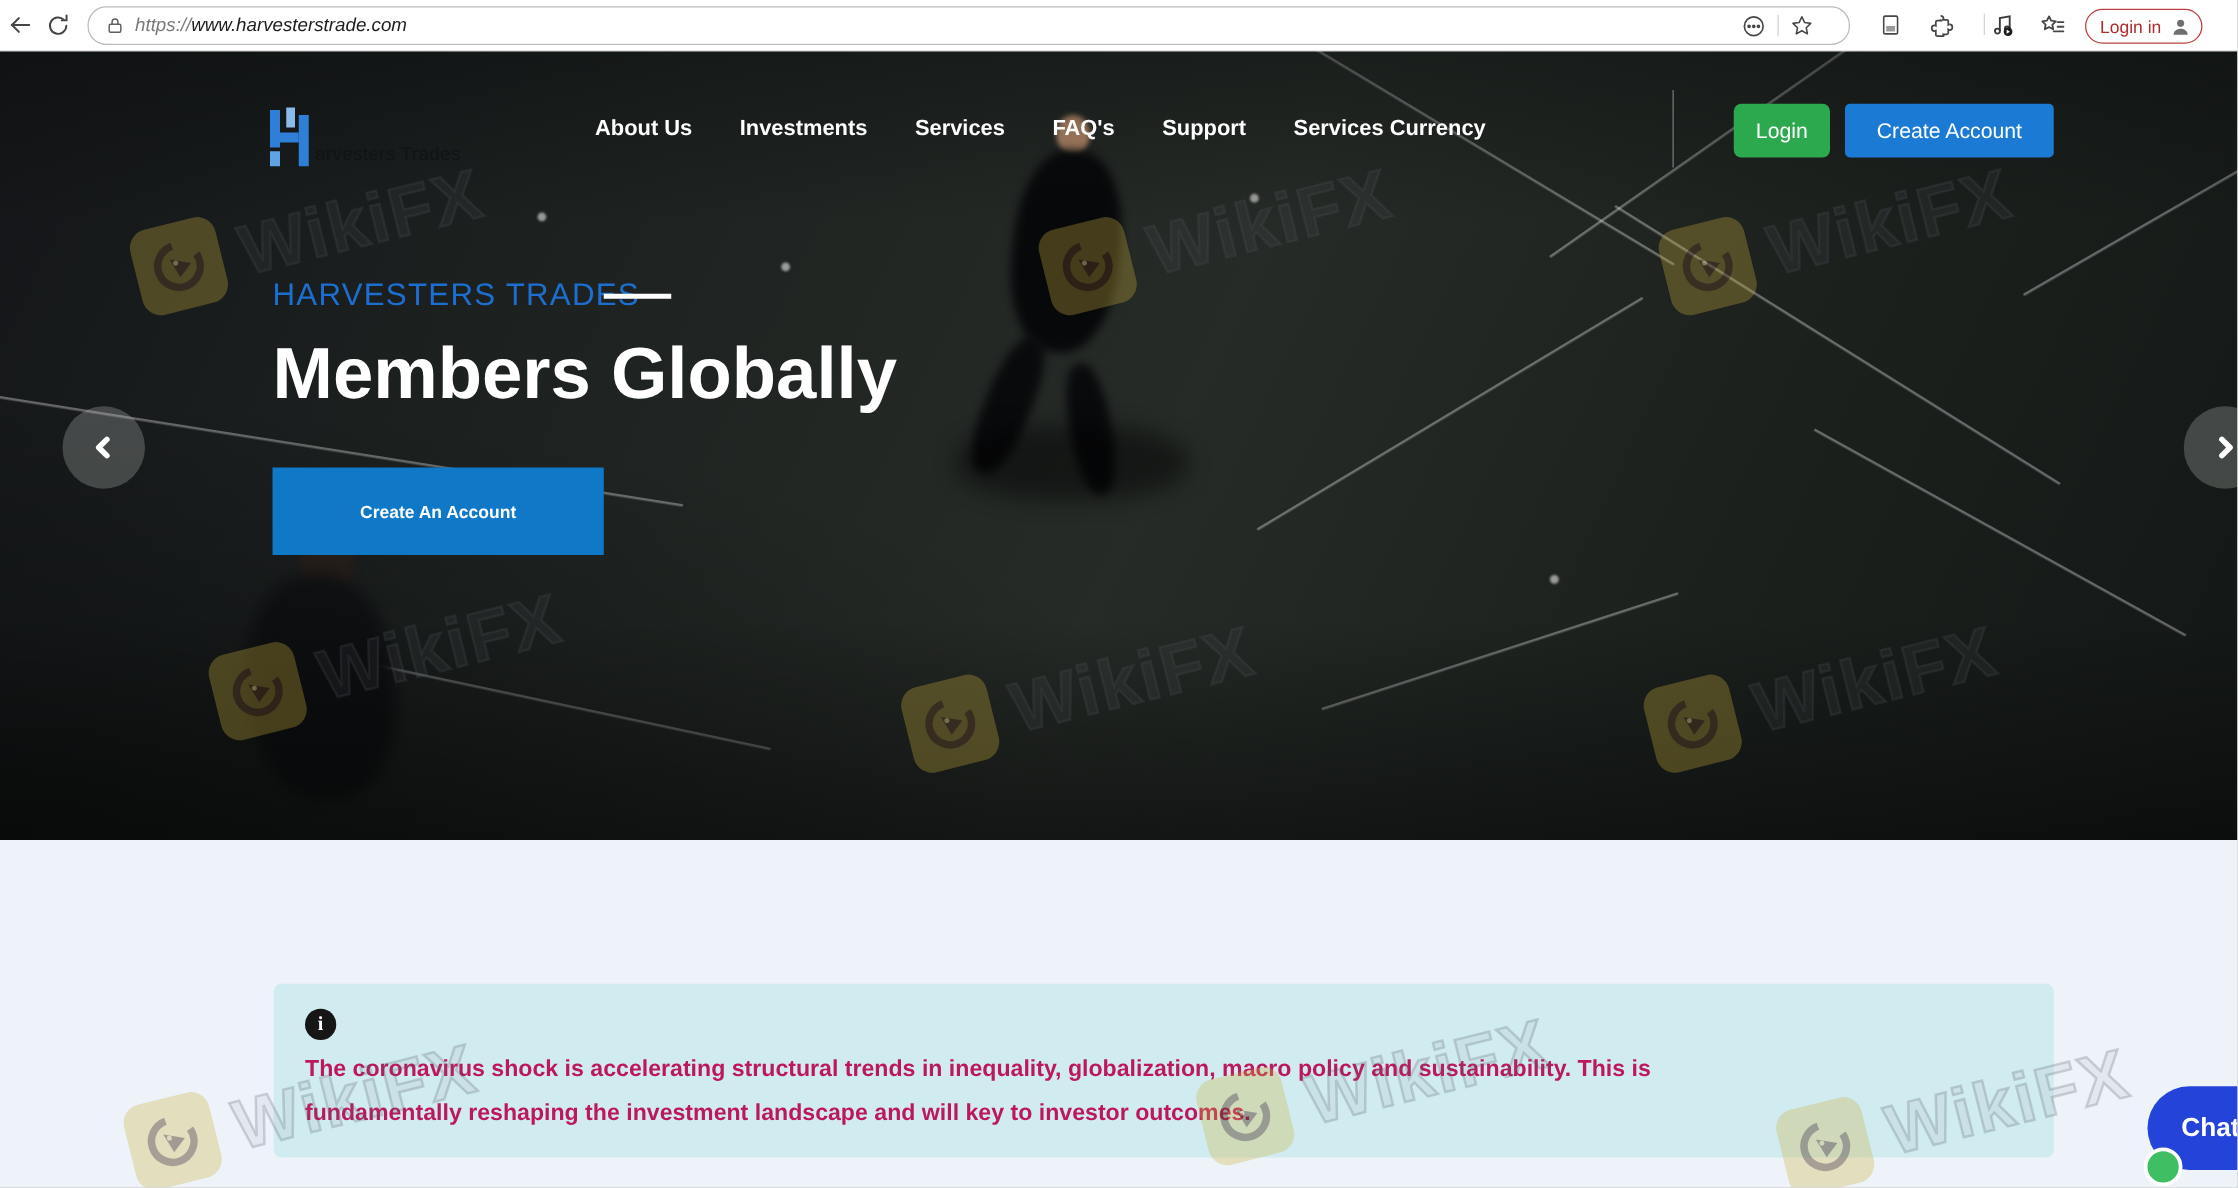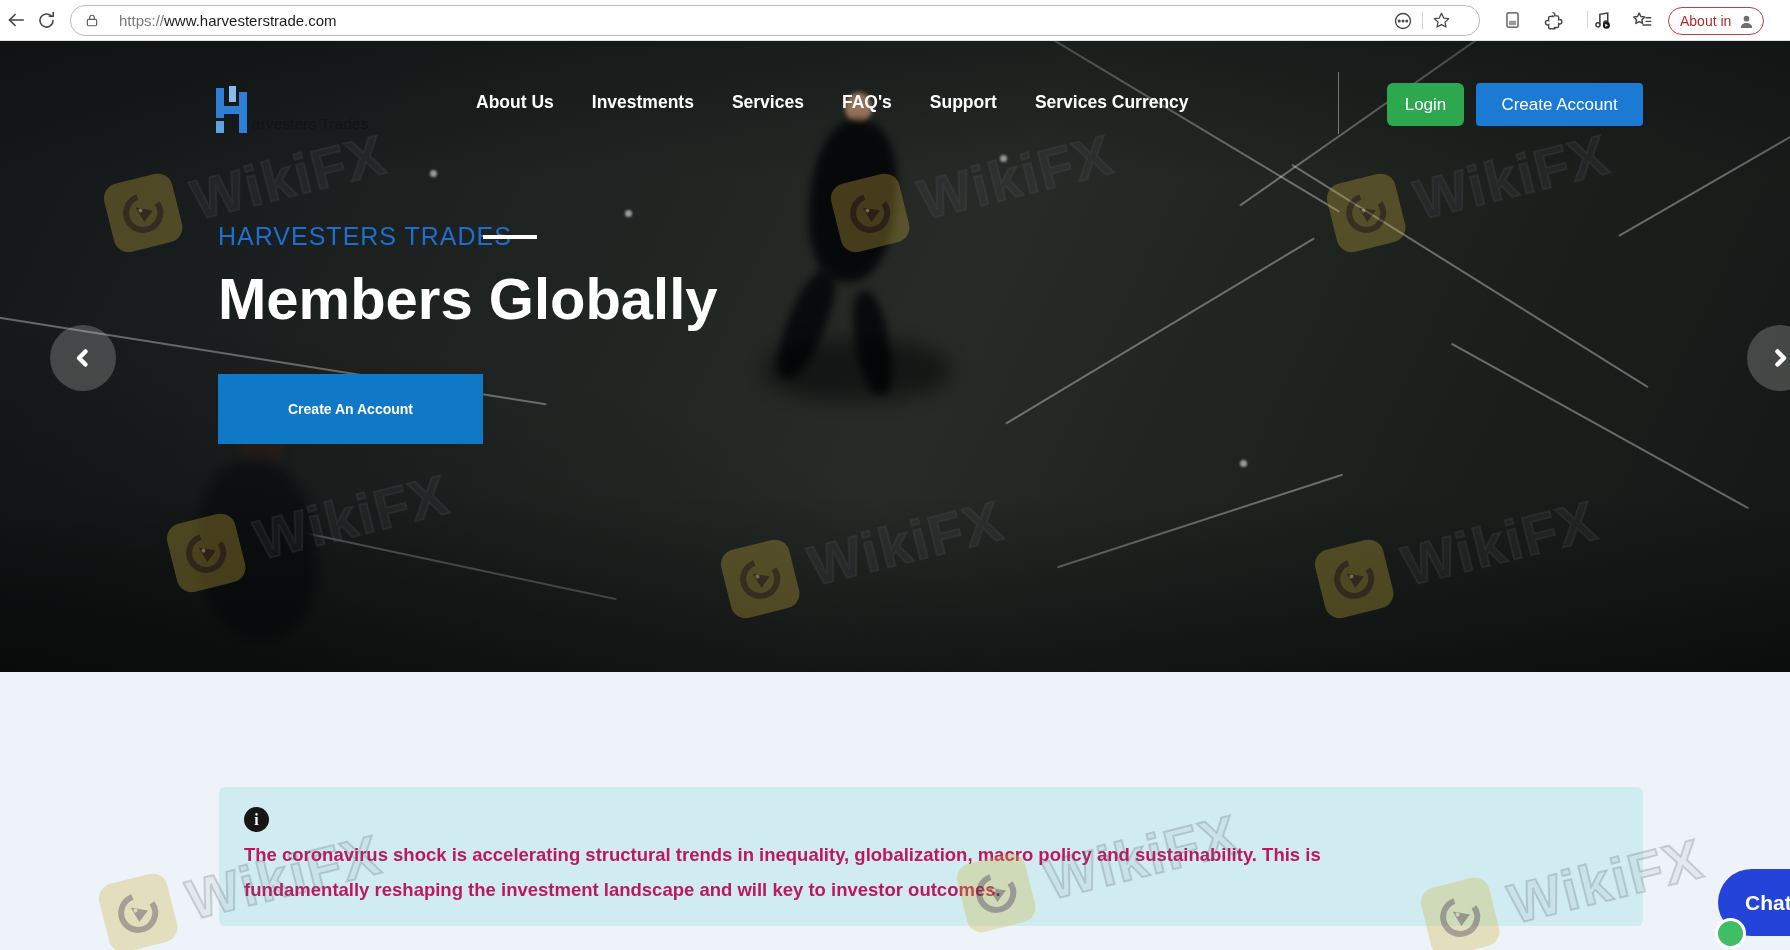--- a/index.html
+++ b/index.html
@@ -8,21 +8,21 @@
   .abs{position:absolute;}
 
   
   #browserbar{position:absolute;left:0;top:0;width:1790px;height:40px;background:#fff;
               border-bottom:1px solid #e2e2e2;z-index:100;}
   .tbtn{position:absolute;top:6px;width:28px;height:28px;display:flex;align-items:center;
         justify-content:center;color:#454545;}
   #addressbar{position:absolute;left:70px;top:5px;width:1408px;height:29px;border:1px solid #bcbcbc;
               border-radius:15px;background:#fff;display:flex;align-items:center;}
   #addressbar .lock{margin-left:14px;display:flex;}
-  #url{margin-left:20px;font-size:15px;white-space:nowrap;}
+  #url{margin-left:9px;font-size:15px;white-space:nowrap;font-style:italic;}
   #url .scheme{color:#7a7a7a;}
   #url .host{color:#1d1d1d;}
   .pill-right{position:absolute;top:0;height:29px;display:flex;align-items:center;color:#474747;}
   .vdivider{width:1px;height:17px;background:#d4d4d4;margin:0 9px;}
   #signin{position:absolute;left:1668px;top:7px;height:26px;padding:0 8px 0 11px;border:1.5px solid #bf4040;
           border-radius:14px;display:flex;align-items:center;gap:7px;}
   #signin span{color:#ad2c2c;font-size:14px;}
 
   
   #hero{position:absolute;left:0;top:40px;width:1790px;height:632px;overflow:hidden;
@@ -152,21 +152,21 @@
     </div>
     <div class="tbtn" style="left:1628px">
       <svg width="22" height="22" viewBox="0 0 24 24" fill="none" stroke="#474747" stroke-width="1.6" stroke-linejoin="round" stroke-linecap="round">
           <path d="M9 4.5l1.8 3.7 4.1.6-3 2.9.7 4-3.6-1.9-3.7 1.9.7-4-2.9-2.9 4-.6z"></path>
           <path d="M16.5 9.5h5"></path>
           <path d="M16.5 13.5h5"></path>
           <path d="M13 17.5h8.5"></path>
         </svg>
     </div>
     <div id="signin">
-      <span>About in</span>
+      <span>Login in</span>
       <svg width="17" height="17" viewBox="0 0 24 24" fill="#6e6e6e">
           <circle cx="12" cy="8" r="4"></circle>
           <path d="M4 21c0-4.4 3.6-7 8-7s8 2.6 8 7z"></path>
         </svg>
     </div>
   </div>
 
   <div id="hero">
 
     <div>

